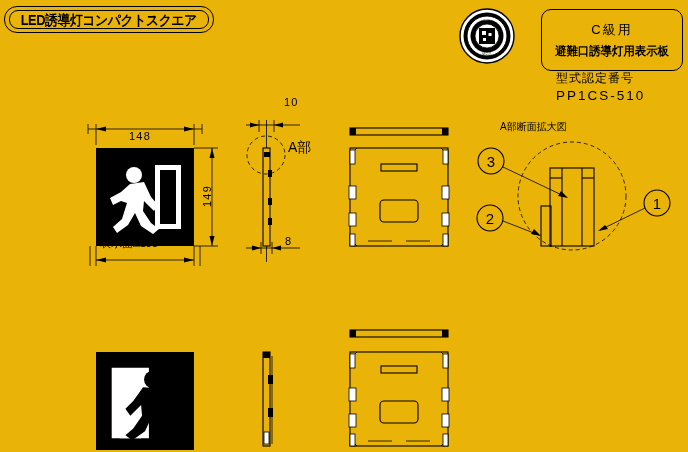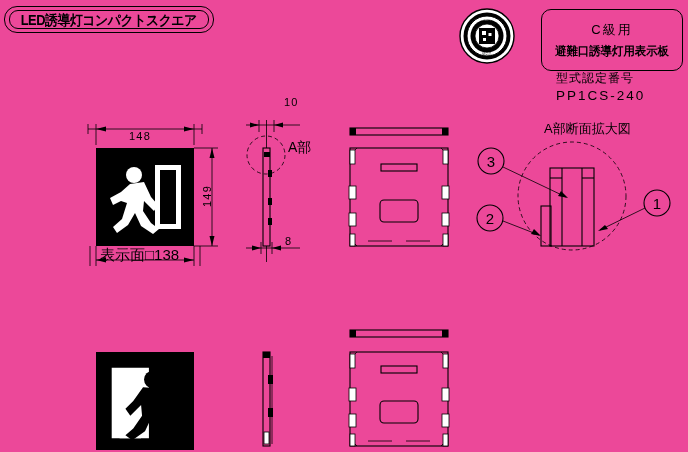--- a/index.html
+++ b/index.html
@@ -9,21 +9,21 @@
     background: #ffffff;
   }
   body {
     font-family: "Liberation Sans", "DejaVu Sans", sans-serif;
     color: #000000;
   }
   #sheet {
     position: relative;
     width: 688px;
     height: 452px;
-    background: #ec4899;
+    background: #eab308;
     overflow: hidden;
     text-decoration: underline;
   }
   .abs { position: absolute; }
 
   
   #title-badge {
     left: 4px;
     top: 6px;
     width: 210px;
@@ -173,21 +173,21 @@
         <text x="28" y="47" text-anchor="middle">認定品</text>
       </g>
     </svg>
   </div>
 
   <div id="class-box" class="abs">
     <span id="class-line1">C級用</span>
     <span id="class-line2">避難口誘導灯用表示板</span>
   </div>
   <div class="abs" id="cert-no-label">型式認定番号</div>
-  <div class="abs" id="cert-no-value">PP1CS-240</div>
+  <div class="abs" id="cert-no-value">PP1CS-510</div>
 
 
   <div class="abs picto" style="left:96px; top:148px; width:98px; height:98px;">
     <svg width="96" height="96" viewBox="0 0 96 96">
 
       <path d="M58 16 L84 16 L84 80 L58 80 Z" fill="#fff"></path>
       <path d="M63 21 L79 21 L79 75 L63 75 Z" fill="#000"></path>
 
       <g fill="#fff">
         <circle cx="37" cy="26" r="8"></circle>
@@ -204,21 +204,21 @@
       <path d="M14 14 L52 14 L52 86 L14 86 Z" fill="#fff"></path>
       <path d="M22 22 L44 22 L44 86 L22 86 Z" fill="#fff"></path>
 
       <g fill="#000">
         <circle cx="56" cy="26" r="9"></circle>
         <path d="M60 35 L46 34 L36 48 L28 56 L33 63 L44 52 L45 63 L36 76 L28 83 L35 88 L48 79 L54 66 L62 78 L74 86 L79 79 L69 71 L64 54 L71 52 L80 57 L83 49 L71 42 Z"></path>
       </g>
     </svg>
   </div>
 
-  <div class="abs cjk-text" style="left:544px; top:120px; font-size:13px;">A部断面拡大図</div>
+  <div class="abs cjk-text" style="left:500px; top:120px; font-size:10px;">A部断面拡大図</div>
 
   <svg class="layer" viewBox="0 0 688 452">
 
     <g class="ln thin">
       <line x1="96" y1="145" x2="96" y2="124"></line>
       <line x1="194" y1="145" x2="194" y2="124"></line>
     </g>
 
     <g class="ln thin">
       <line x1="88" y1="129" x2="194" y2="129"></line>
@@ -390,21 +390,21 @@
     </g>
     <g class="ln med">
       <rect x="380" y="401" width="38" height="22" rx="4"></rect>
     </g>
   </svg>
 
   <div class="abs dim-text" style="left:129px; top:130px;">148</div>
 
   <div class="abs dim-text" style="left:196px; top:190px; transform: rotate(-90deg); transform-origin: center;">149</div>
 
-  <div class="abs cjk-text" style="left:100px; top:246px; font-size:15px;">表示面□138</div>
+  <div class="abs cjk-text" style="left:100px; top:236px; font-size:11px;">表示面□138</div>
 
   <div class="abs dim-text" style="left:284px; top:96px;">10</div>
 
   <div class="abs dim-text" style="left:285px; top:235px;">8</div>
 
   <div class="abs cjk-text" style="left:288px; top:139px; font-size:14px;">A部</div>
 
 </div>
 
 </body></html>

